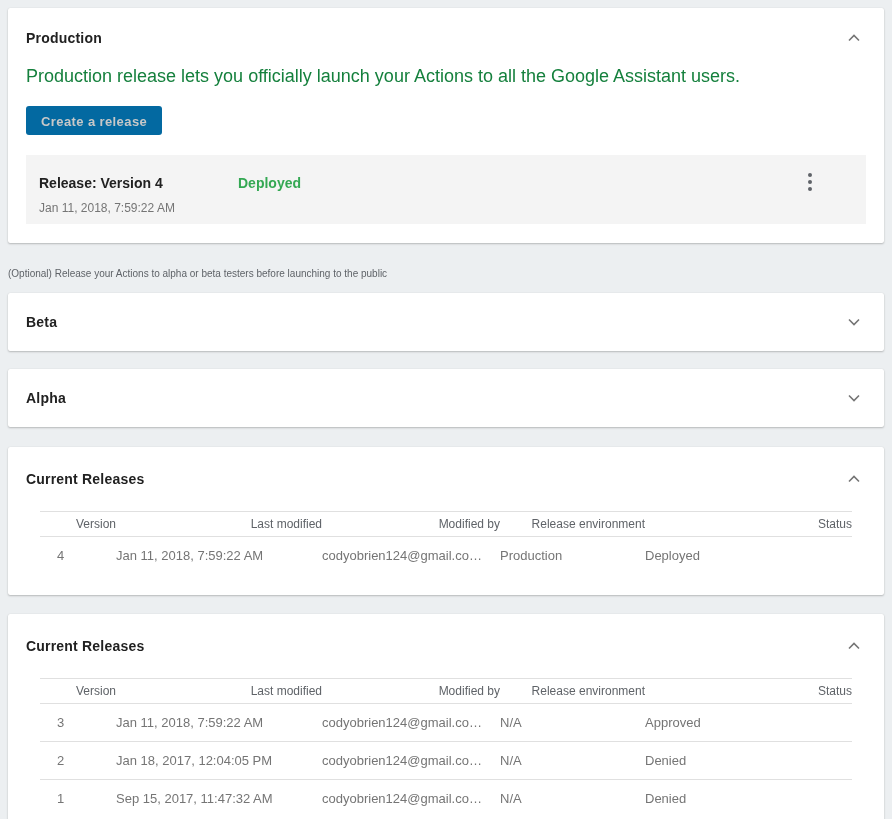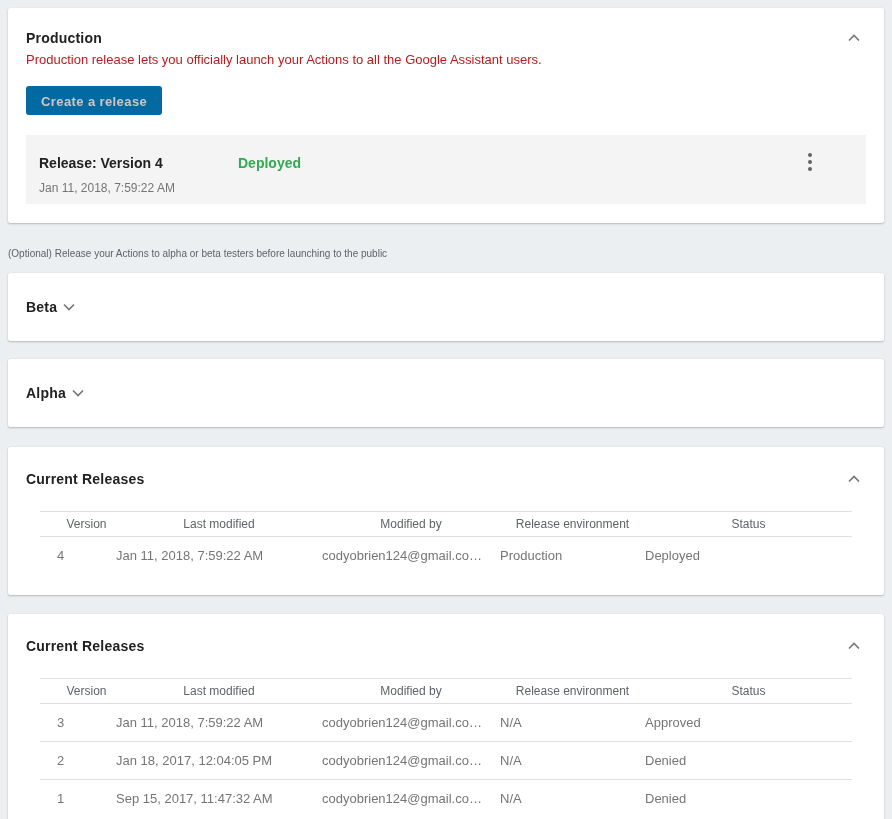--- a/index.html
+++ b/index.html
@@ -22,21 +22,21 @@
   .production-card { padding: 18px 18px 19px 18px; margin-bottom: 25px; }
   .card-header-row {
     display: flex; justify-content: space-between; align-items: center;
   }
   .card-title { font-size: 14px; font-weight: 700; color: #212121; letter-spacing: 0.2px; }
   .chevron-btn {
     background: none; border: none; width: 24px; height: 24px;
     display: flex; align-items: center; justify-content: center;
     cursor: pointer; padding: 0;
   }
-  .desc { font-size: 13px; color: #b91c1c; margin-top: 2px; }
+  .desc { font-size: 18px; color: #15803d; margin-top: 16px; }
   .create-btn {
     margin-top: 19px;
     display: inline-block;
     background: #0369a1;
     color: #c8c8c8;
     border: none; border-radius: 3px;
     font-family: "Liberation Sans", sans-serif;
     font-size: 13px; letter-spacing: 0.4px;
     padding: 8px 15px; height: 29px; font-weight: bold;
   }
@@ -61,42 +61,42 @@
   .kebab-btn i { display: block; width: 4px; height: 4px; border-radius: 50%; background: #5f6368; }
 
   
   .optional-note {
     font-size: 10px; color: #5f6368;
     margin: 0 0 14px 0; padding-left: 0px;
   }
 
   
   .env-card {
-    height: 68px;
-    display: flex; align-items: center; 
+    height: 58px;
+    display: flex; align-items: center; justify-content: space-between;
     padding: 0 18px;
   }
   .beta-card { margin-bottom: 18px; }
   .alpha-card { margin-bottom: 20px; }
 
   
   .table-card { padding: 20px 0 20px 0; }
   .table-card .card-header-row { padding: 0 18px; }
   .current-card { margin-bottom: 19px; }
   .releases-table-wrap { margin: 20px 32px 0 32px; }
   table.releases-table {
     width: 100%; border-collapse: collapse; table-layout: fixed;
   }
   .releases-table col.c1 { width: 76px; }
   .releases-table col.c2 { width: 206px; }
   .releases-table col.c3 { width: 178px; }
   .releases-table col.c4 { width: 145px; }
   .releases-table th {
     font-size: 12px; font-weight: 500; color: #5f6368;
-    text-align: center; height: 25px; vertical-align: middle;
+    text-align: right; height: 25px; vertical-align: middle;
     border-top: 1px solid #e0e0e0; border-bottom: 1px solid #e0e0e0;
   }
   .releases-table td {
     font-size: 13px; font-weight: 400; color: #757575;
     text-align: left; height: 38px; vertical-align: middle;
     white-space: nowrap; overflow: hidden;
   }
   .releases-table tbody tr + tr td { border-top: 1px solid #e0e0e0; }
   .releases-table th:first-child, .releases-table td:first-child { padding-left: 17px; }
 

